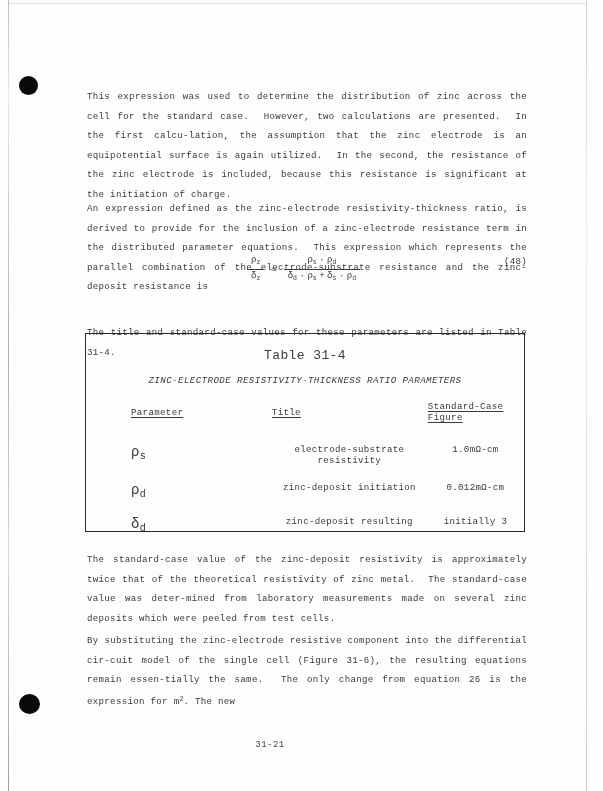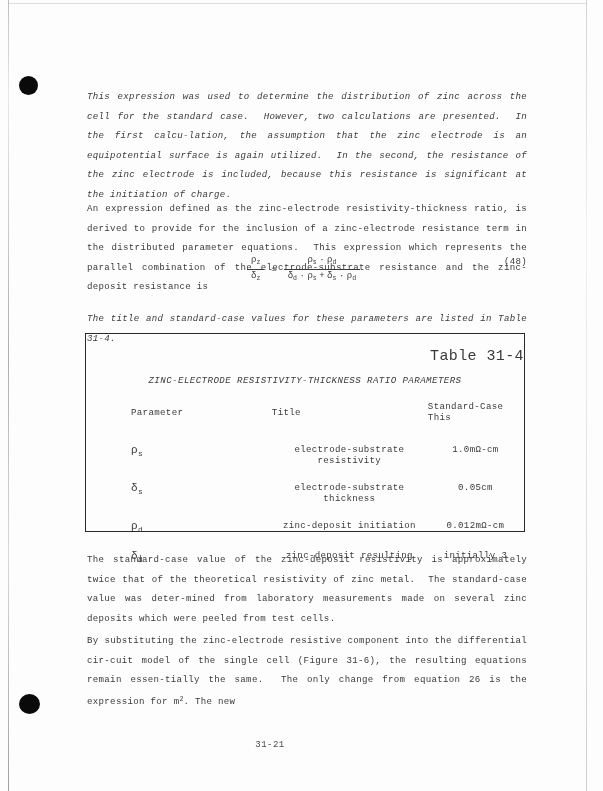--- a/index.html
+++ b/index.html
@@ -69,23 +69,23 @@
     position: absolute;
     left: 87px;
     width: 440px;
     font-size: 9.1px;
     line-height: 19.6px;
     letter-spacing: 0.32px;
     text-align: justify;
     color: #3a3a3a;
     white-space: pre-wrap;
   }
-  #para-1 { top: 78px; font-style: italic; }
+  #para-1 { top: 78px; }
   #para-2 { top: 190px; }
-  #para-3 { top: 300px; font-style: italic; }
+  #para-3 { top: 314px; }
   #para-4 { top: 541px; }
   #para-5 { top: 622px; }
 
   
   #equation-block {
     position: absolute;
     left: 87px;
     top: 254px;
     width: 440px;
     height: 42px;
@@ -139,22 +139,22 @@
     height: 199px;
     border: 1.4px solid #2a2a2a;
     box-sizing: border-box;
     background: transparent;
   }
   #table-number {
     position: absolute;
     top: 14px;
     left: 0;
     width: 100%;
-    text-align: right;
-    font-size: 15px;
+    text-align: center;
+    font-size: 13px;
     letter-spacing: 0.4px;
     color: #3a3a3a;
   }
   #table-caption {
     position: absolute;
     top: 41px;
     left: 0;
     width: 100%;
     text-align: center;
     font-size: 9.1px;
@@ -171,32 +171,33 @@
     font-size: 9.1px;
     color: #3a3a3a;
   }
   table#params-table th {
     font-weight: normal;
     text-align: left;
     padding-bottom: 14px;
     letter-spacing: 0.35px;
   }
   table#params-table th span.hdr {
+    text-decoration: underline;
     text-underline-offset: 2px;
   }
   table#params-table td {
     padding: 7px 0 9px 0;
     letter-spacing: 0.32px;
     vertical-align: top;
   }
   .col-param { width: 160px; padding-left: 45px !important; }
   .col-title { width: 175px; text-align: center; }
   .col-value { width: 105px; text-align: center; }
   th.col-title  { padding-left: 0; margin-top: 16px; }
-  td.col-symbol { font-size: 11px; }
+  td.col-symbol { font-size: 14px; }
 
   #page-number {
     position: absolute;
     left: 0;
     top: 740px;
     width: 540px;
     text-align: center;
     font-size: 9px;
     letter-spacing: 0.5px;
     color: #4a4a4a;
@@ -239,35 +240,30 @@
 
   <div id="table-box">
     <div id="table-number">Table 31-4</div>
     <div id="table-caption">ZINC-ELECTRODE RESISTIVITY-THICKNESS RATIO PARAMETERS</div>
 
     <table id="params-table">
       <thead>
         <tr>
           <th class="col-param"><span class="hdr">Parameter</span></th>
           <th class="col-title"><span class="hdr">Title</span></th>
-          <th class="col-value"><span class="hdr">Standard-Case This</span></th>
+          <th class="col-value"><span class="hdr">Standard-Case Figure</span></th>
         </tr>
       </thead>
       <tbody>
         <tr>
           <td class="col-param col-symbol"><span>ρ</span><sub>s</sub></td>
           <td class="col-title">electrode-substrate resistivity</td>
           <td class="col-value">1.0mΩ-cm</td>
         </tr>
         <tr>
-          <td class="col-param col-symbol"><span>δ</span><sub>s</sub></td>
-          <td class="col-title">electrode-substrate thickness</td>
-          <td class="col-value">0.05cm</td>
-        </tr>
-        <tr>
           <td class="col-param col-symbol"><span>ρ</span><sub>d</sub></td>
           <td class="col-title">zinc-deposit initiation</td>
           <td class="col-value">0.012mΩ-cm</td>
         </tr>
         <tr>
           <td class="col-param col-symbol"><span>δ</span><sub>d</sub></td>
           <td class="col-title">zinc-deposit resulting</td>
           <td class="col-value">initially 3</td>
         </tr>
       </tbody>

